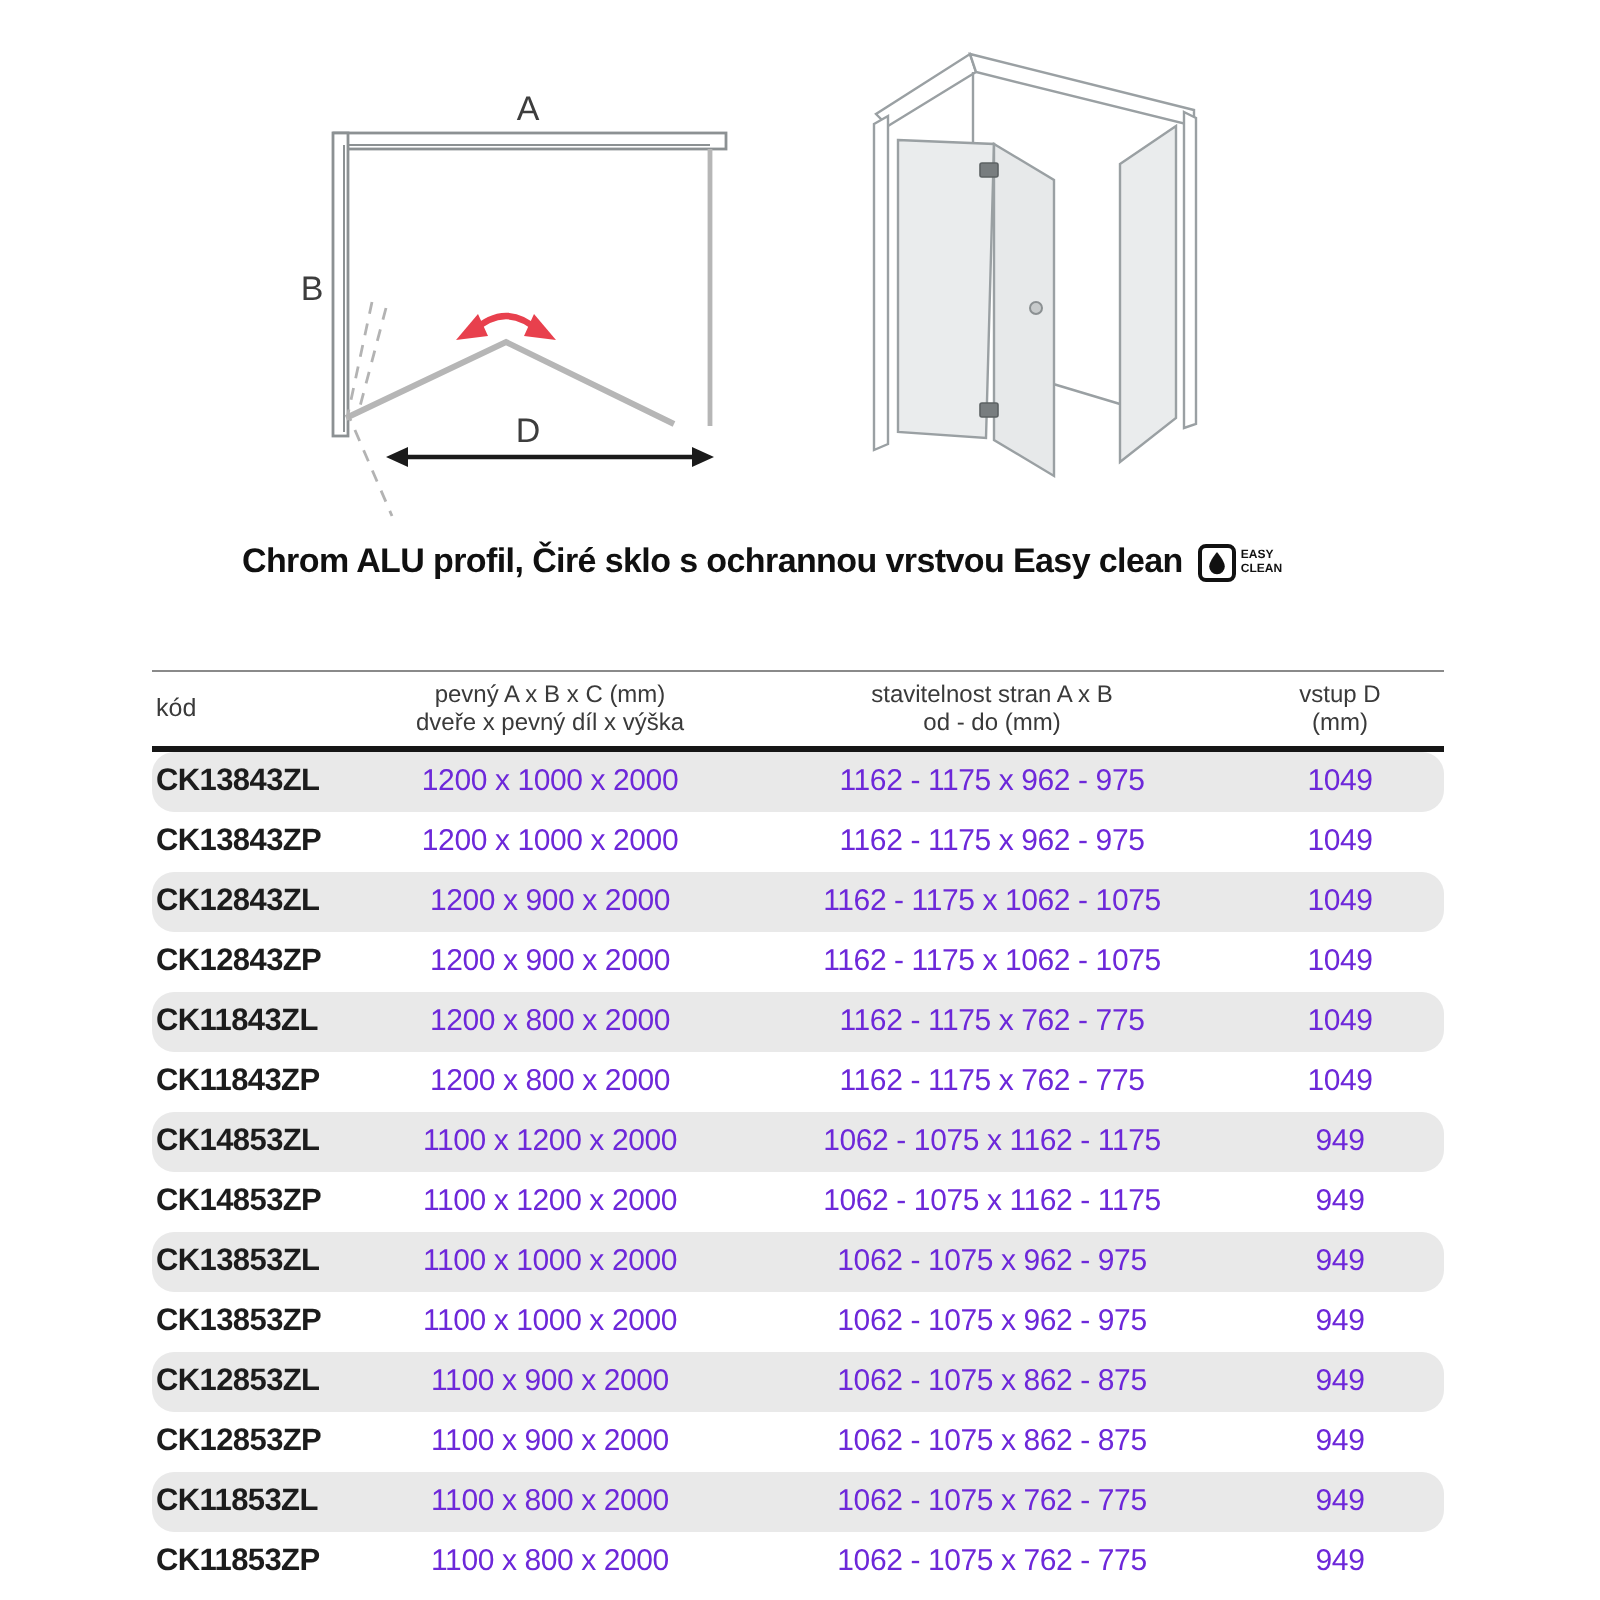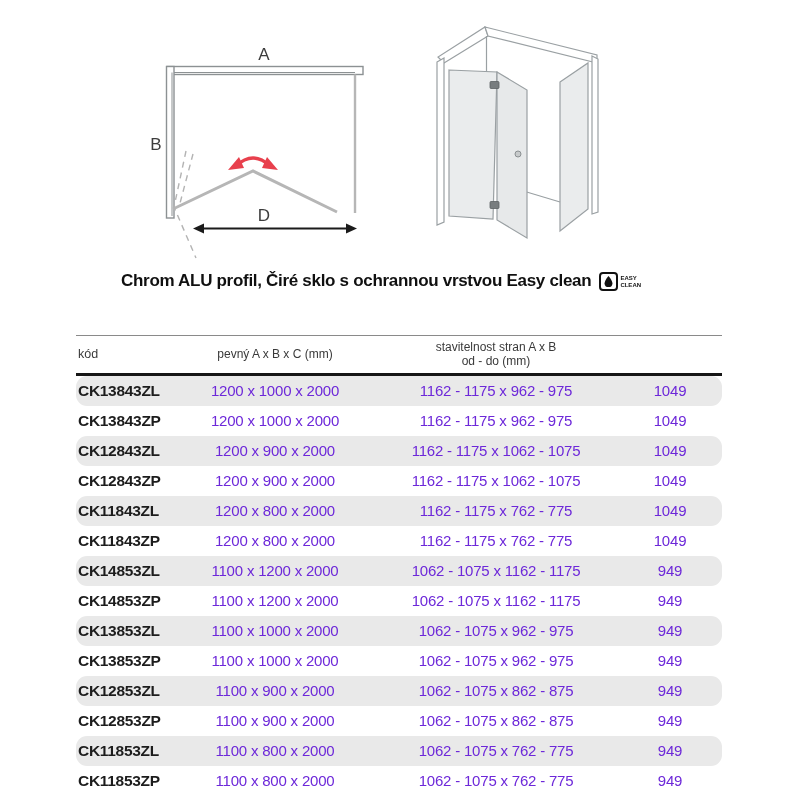--- a/index.html
+++ b/index.html
@@ -102,25 +102,30 @@
         <div>CLEAN</div>
       </span>
     </span>
   </div>
 
   <div class="spec-table">
     <div class="thead">
       <div class="hcell c1">kód</div>
       <div class="hcell">
         <div>pevný A x B x C (mm)</div>
+        <div>dveře x pevný díl x výška</div>
       </div>
       <div class="hcell">
         <div>stavitelnost stran A x B</div>
         <div>od - do (mm)</div>
       </div>
+      <div class="hcell">
+        <div>vstup D</div>
+        <div>(mm)</div>
+      </div>
     </div>
     <div>
         <div class="trow shaded">
           <div class="cell c1">CK13843ZL</div>
           <div class="cell c2">1200 x 1000 x 2000</div>
           <div class="cell c3">1162 - 1175 x 962 - 975</div>
           <div class="cell c4">1049</div>
         </div>
         <div class="trow">
           <div class="cell c1">CK13843ZP</div>

